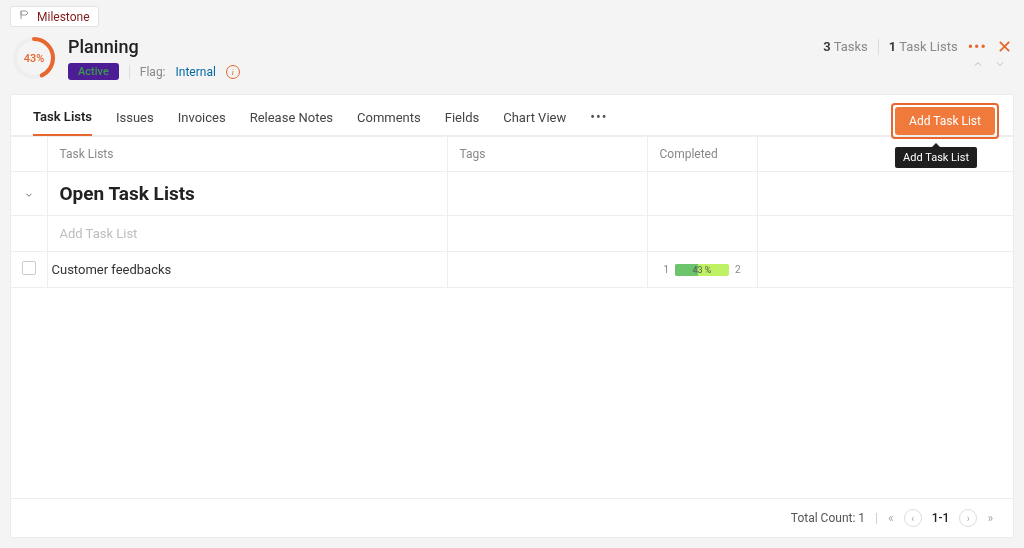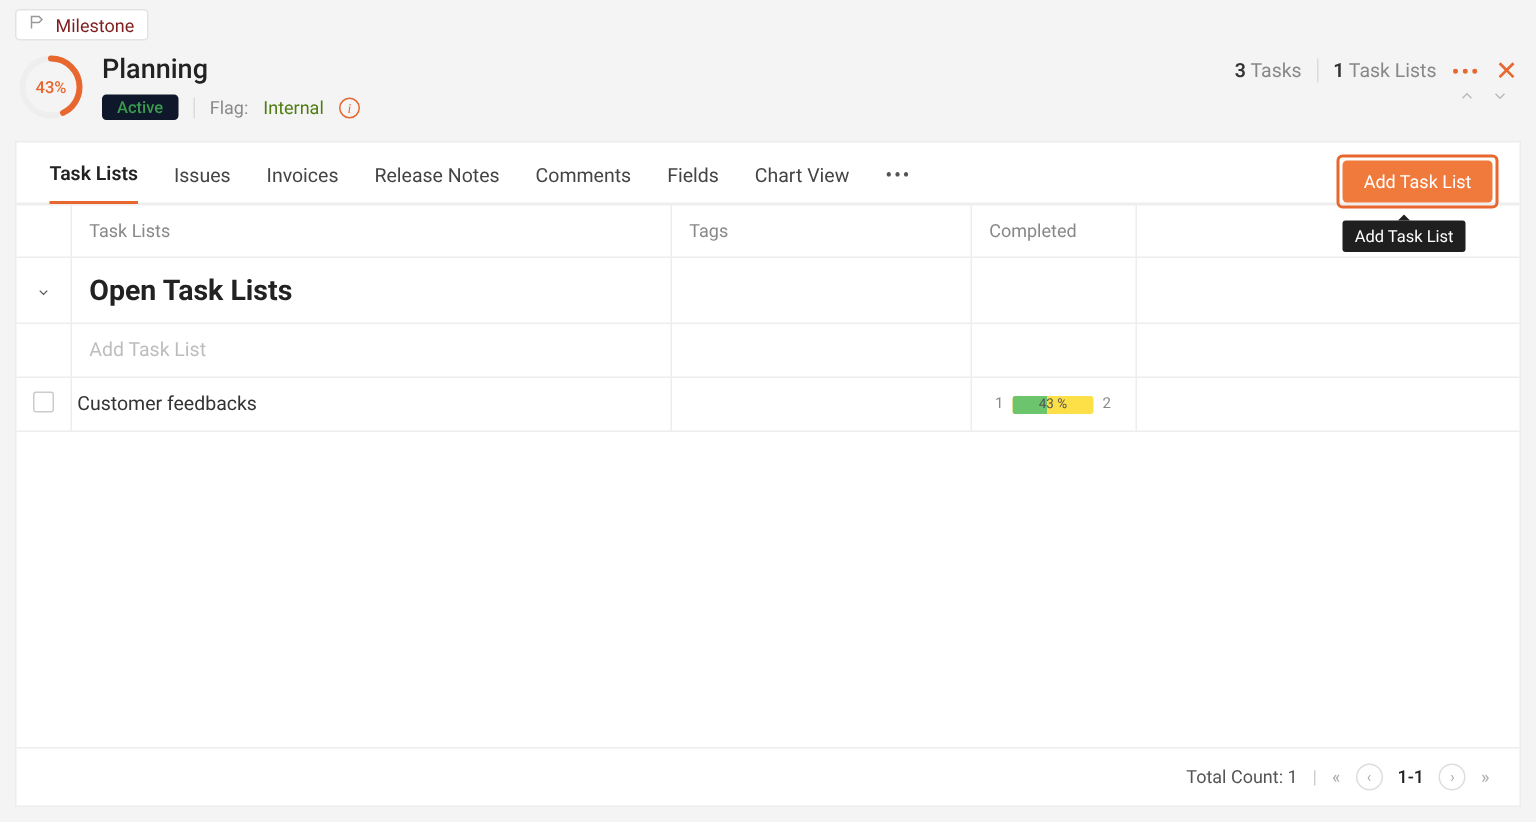--- a/index.html
+++ b/index.html
@@ -7,24 +7,24 @@
   .root { display: flex; flex-direction: column; height: 100%; }
   .breadcrumb-pill { position: absolute; top: 6px; left: 10px; background: #fff; border: 1px solid #e3e3e3; border-radius: 3px; padding: 2px 8px; display: flex; align-items: center; gap: 6px; font-size: 12px; color: #7f1d1d; }
   .bc-icon svg { width: 12px; height: 12px; stroke: #999; fill: none; }
   .header { position: relative; padding: 36px 12px 10px 12px; display: flex; align-items: flex-start; }
   .gauge-wrap { width: 44px; height: 44px; margin-right: 12px; position: relative; display: flex; align-items: center; justify-content: center; }
   .gauge-wrap svg { transform: rotate(-90deg); }
   .gauge-text { position: absolute; font-size: 11px; color: #e8672e; font-weight: 500; }
   .title-block { display: flex; flex-direction: column; gap: 6px; }
   .page-title { font-size: 18px; font-weight: 500; color: #222; }
   .meta-row { display: flex; align-items: center; gap: 10px; font-size: 12px; }
-  .badge-active { background: #0f172a; color: #3a9a4e; padding: 2px 10px; border-radius: 3px; font-size: 11px; font-weight: 500; }
+  .badge-active { background: #4c1d95; color: #3a9a4e; padding: 2px 10px; border-radius: 3px; font-size: 11px; font-weight: 500; }
   .meta-sep { width: 1px; height: 14px; background: #dcdcdc; }
   .flag-label { color: #888; }
-  .flag-value { color: #4d7c0f; }
+  .flag-value { color: #0369a1; }
   .info-icon { width: 14px; height: 14px; border: 1px solid #e8672e; border-radius: 50%; color: #e8672e; display: inline-flex; align-items: center; justify-content: center; font-size: 9px; font-style: italic; font-family: Georgia, serif; }
   .header-right { margin-left: auto; display: flex; align-items: center; gap: 10px; justify-content: center; }
   .count-block { font-size: 13px; color: #333; }
   .count-block .n { font-weight: 600; }
   .count-block .lbl { color: #888; margin-left: 3px; }
   .hsep { width: 1px; height: 16px; background: #dcdcdc; }
   .more-dots { color: #e8672e; font-size: 16px; letter-spacing: 1px; cursor: pointer; }
   .close-x { color: #e8672e; font-size: 18px; cursor: pointer; font-weight: 300; }
   .nav-arrows { position: absolute; right: 18px; top: 58px; display: flex; gap: 10px; color: #bbb; }
   .nav-arrows span svg { width: 12px; height: 12px; stroke: #bbb; fill: none; stroke-width: 2; }
@@ -48,21 +48,21 @@
   .col-completed { width: 110px; }
   .col-spare { }
   .row-group td { padding: 10px 12px; font-size: 19px; }
   .group-name { font-weight: 700; color: #222; }
   .chev { display: inline-block; }
   .chev svg { width: 10px; height: 10px; stroke: #555; fill: none; stroke-width: 2; }
   .row-add td { padding: 10px 12px; color: #bdbdbd; font-size: 13px; }
   .row-item td { padding: 10px 4px; font-size: 13px; color: #333; }
   .chk { width: 14px; height: 14px; border: 1px solid #ccc; border-radius: 2px; display: inline-block; }
   .progress-cell { display: flex; align-items: center; gap: 6px; justify-content: center; font-size: 10px; color: #888; }
-  .pbar { width: 54px; height: 12px; background: #fde047; border-radius: 2px; position: relative; overflow: hidden; }
+  .pbar { width: 54px; height: 12px; background: #bef264; border-radius: 2px; position: relative; overflow: hidden; }
   .pfill { position: absolute; left: 0; top: 0; bottom: 0; background: #6cc46c; }
   .plabel { position: absolute; left: 50%; top: 50%; transform: translate(-50%, -50%); font-size: 9px; color: #555; }
   .footer { display: flex; align-items: center; justify-content: flex-end; gap: 10px; padding: 10px 20px; font-size: 12px; color: #555; border-top: 1px solid #eee; margin-top: auto; }
   .pg-ctrl { width: 18px; height: 18px; border: 1px solid #ddd; border-radius: 50%; display: inline-flex; align-items: center; justify-content: center; color: #aaa; font-size: 10px; cursor: pointer; }
   .pg-ctrl.nb { border: none; font-size: 12px; width: auto; height: auto; }
   .footer .range { color: #222; font-weight: 500; }
   .footer .sep { color: #ccc; }
 </style>
 </head>
 <body>

